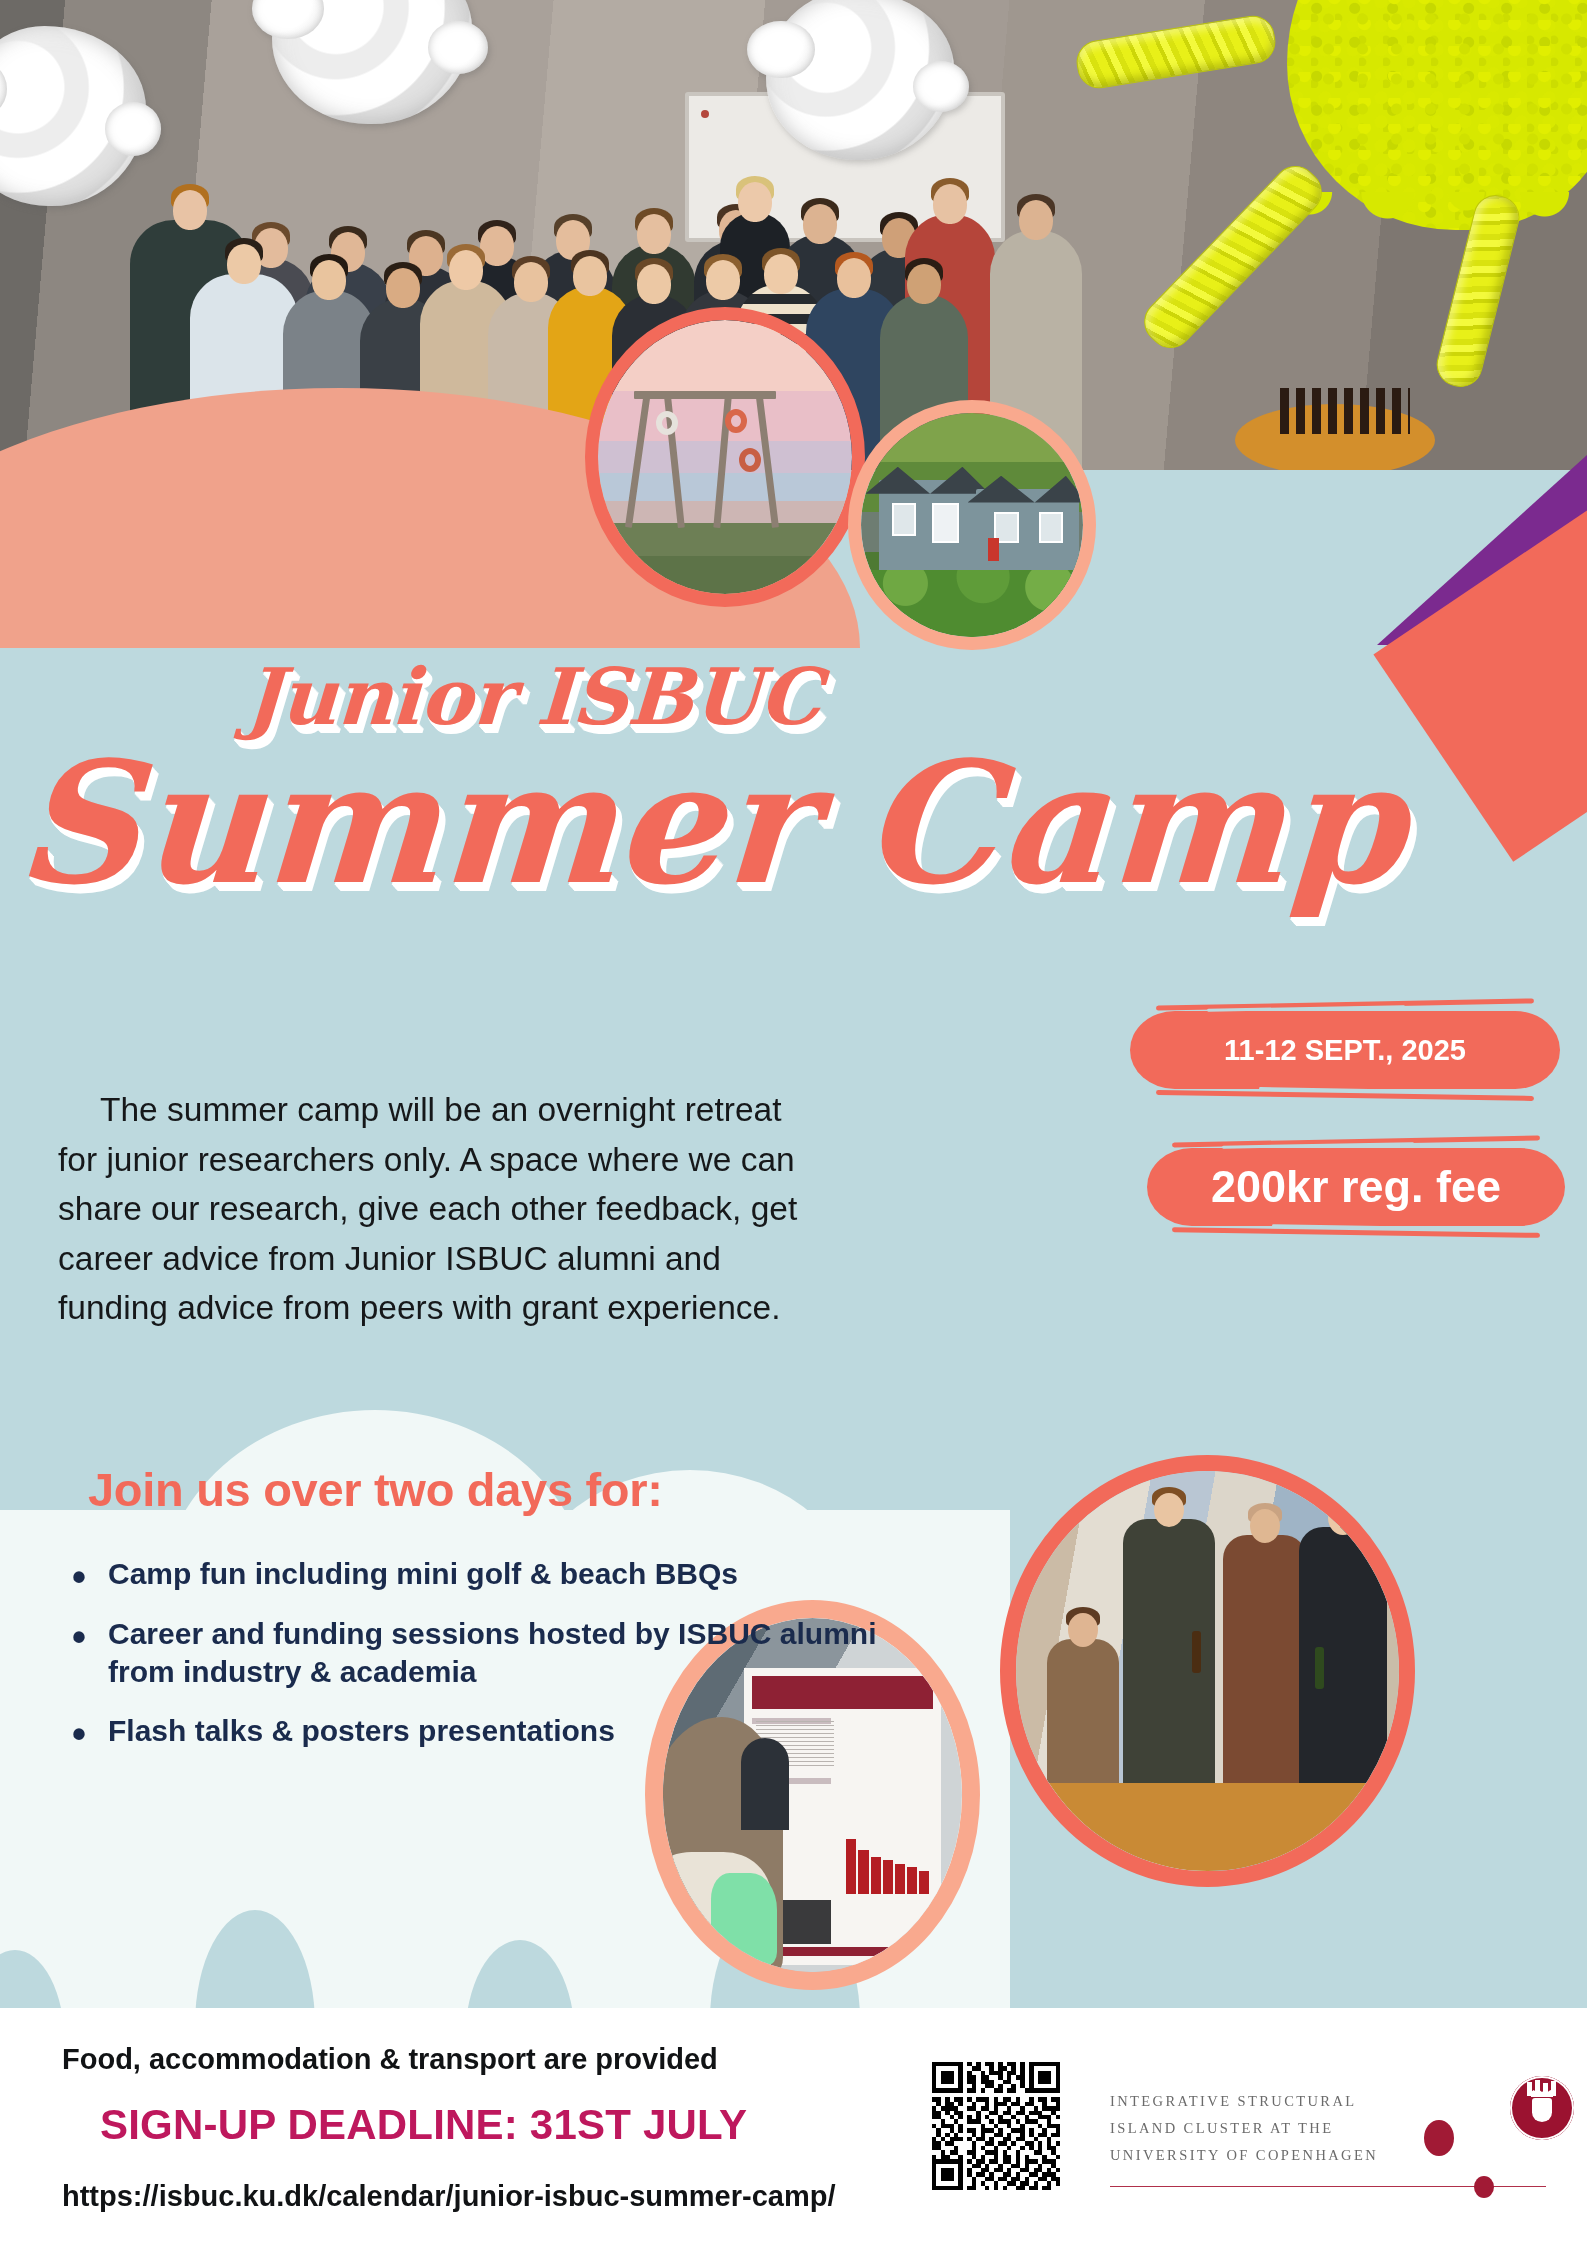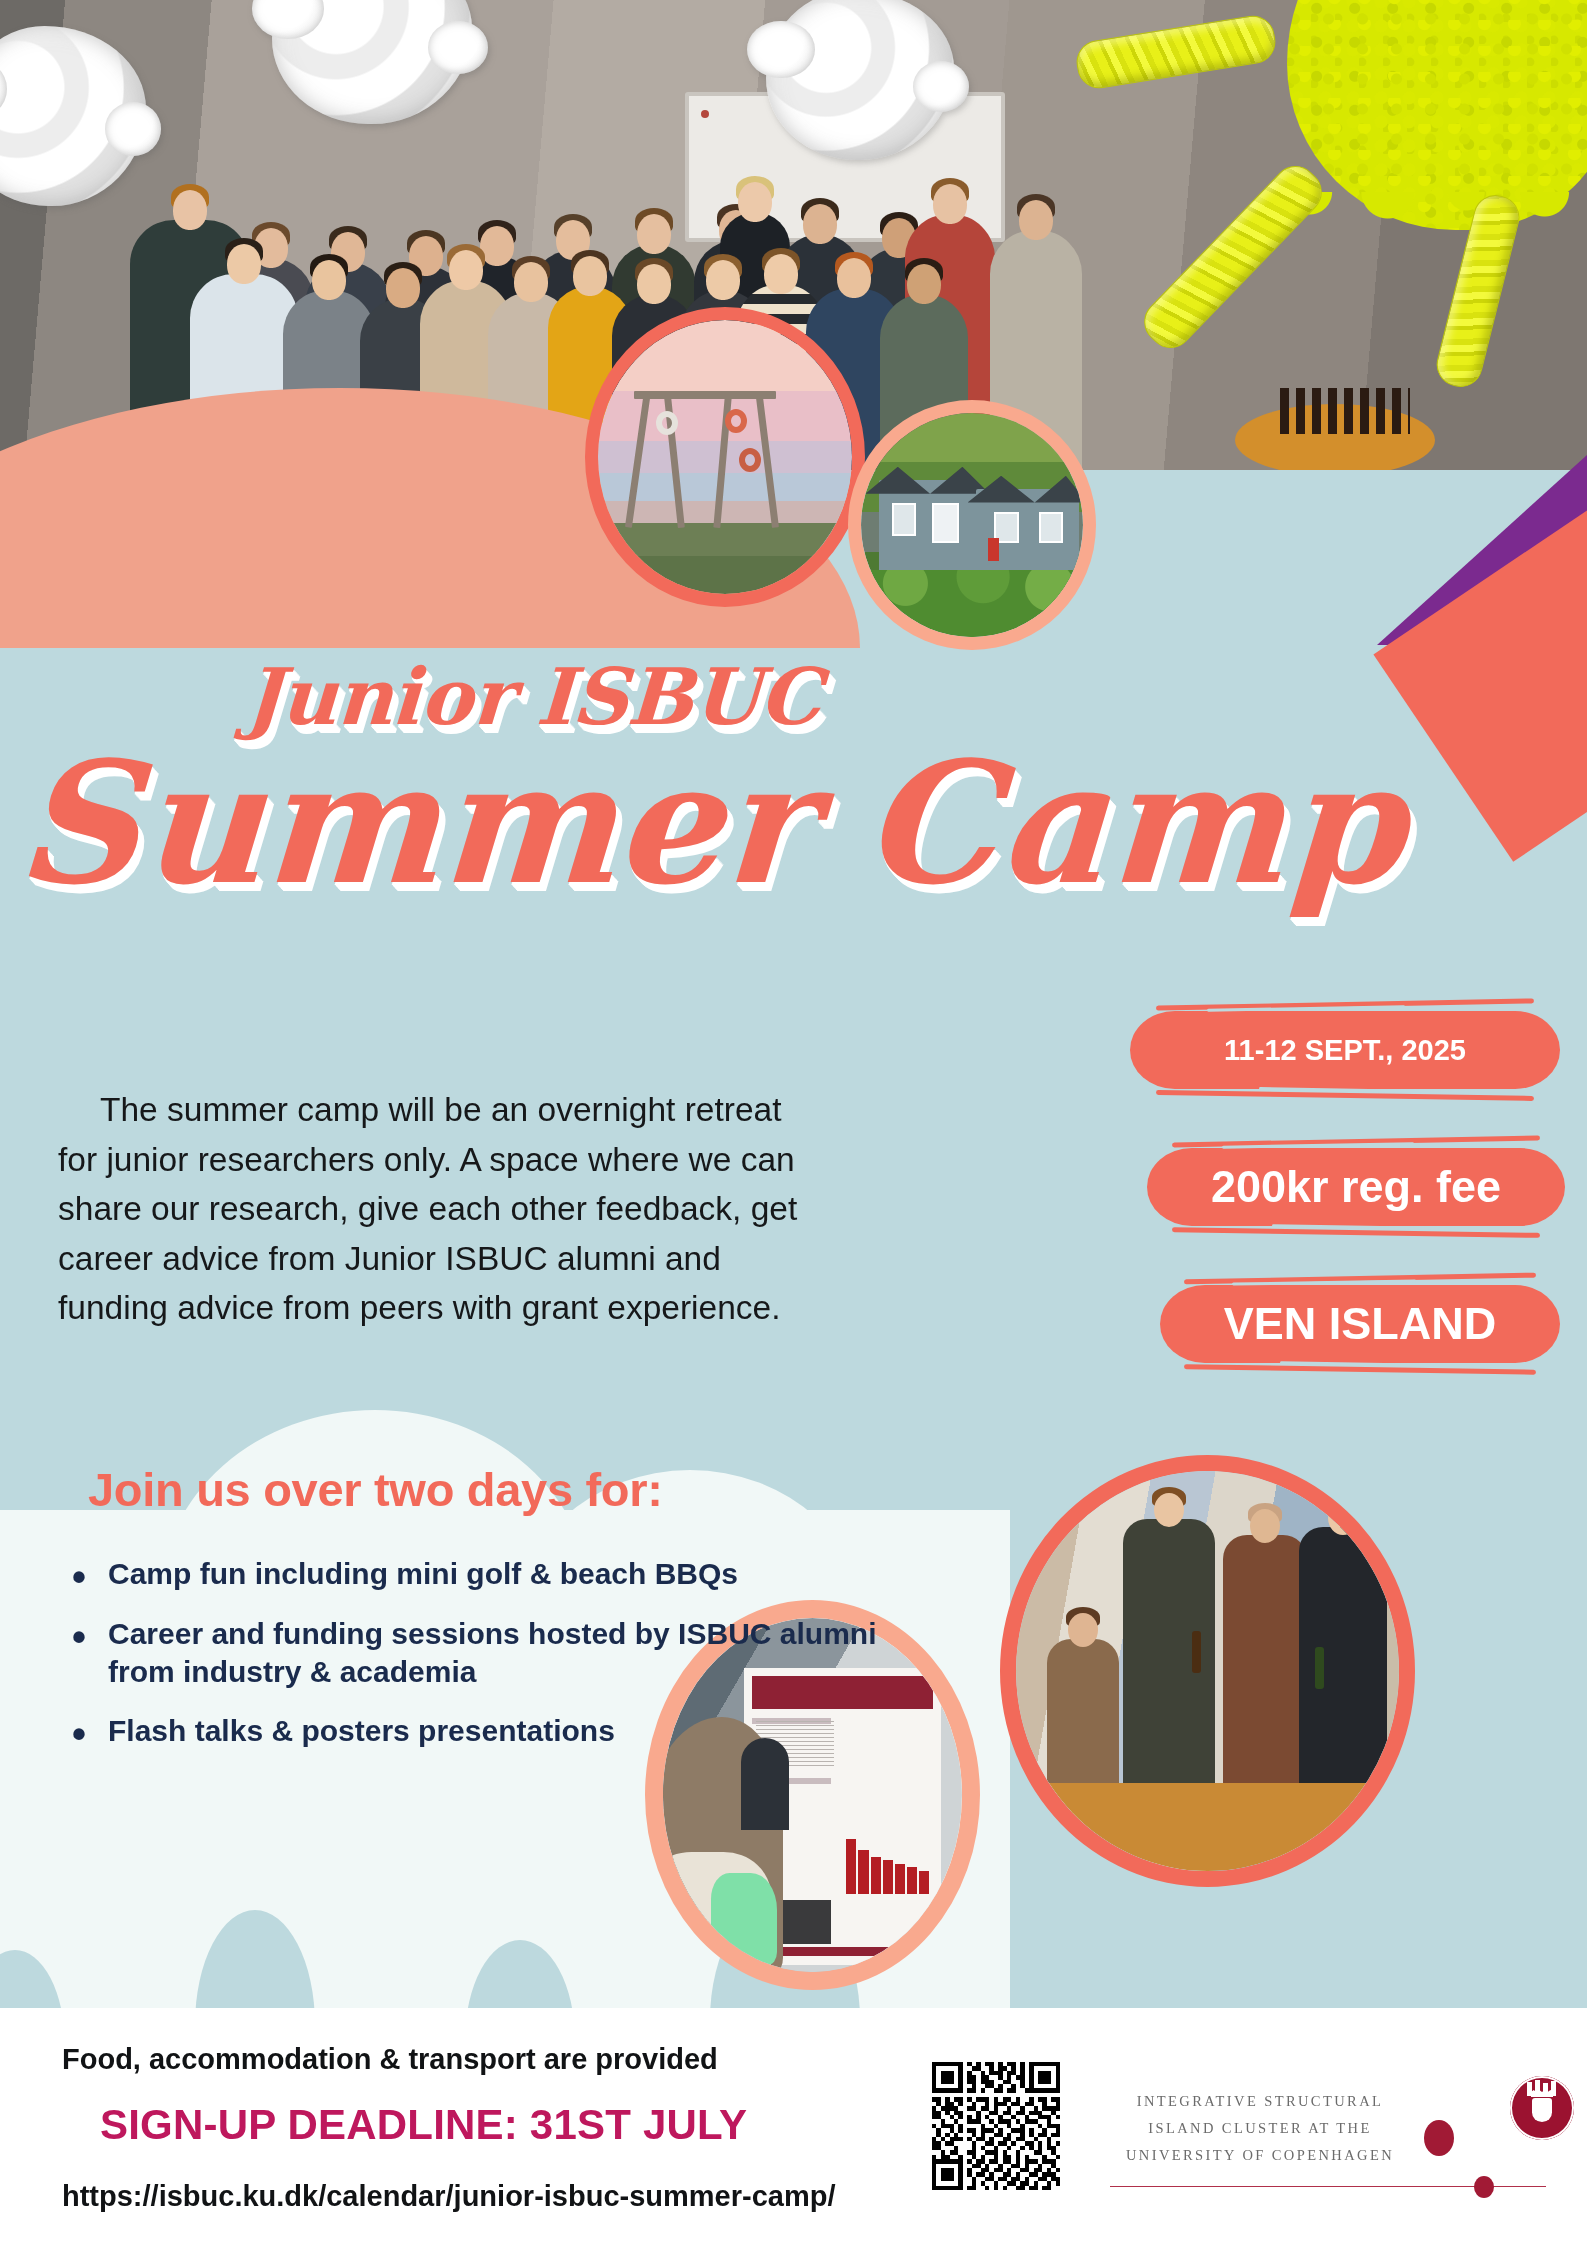--- a/index.html
+++ b/index.html
@@ -294,21 +294,20 @@
   }
   .qr {
     position: absolute; left: 932px; top: 2062px; width: 128px; height: 128px;
     z-index: 21;
   }
   .isbuc-logo {
     position: absolute; left: 1110px; top: 2078px; width: 440px; height: 140px; z-index: 21;
   }
   .isbuc-logo .txt {
     position: absolute; left: 0; top: 10px; width: 300px;
-    text-align: center;
     font-family: "Liberation Serif", serif;
     font-size: 14.5px; letter-spacing: 2.4px; color: #6b6b6b; line-height: 1.85;
   }
   .isbuc-logo .rule {
     position: absolute; left: 0; top: 108px; width: 436px; height: 1.4px; background: #b0304a;
   }
   .isbuc-logo .dot-big {
     position: absolute; left: 314px; top: 42px; width: 30px; height: 36px;
     border-radius: 50%; background: #a11a35;
   }
@@ -519,27 +518,20 @@
     <div class="streak-t"></div>
       <div class="streak-t2"></div>
     <span>11-12 SEPT., 2025</span>
     <div class="streak-b"></div>
       <div class="streak-b2"></div>
   </div>
   <div class="pill" id="pill-fee">
     <div class="streak-t"></div>
       <div class="streak-t2"></div>
     <span>200kr reg. fee</span>
-    <div class="streak-b"></div>
-      <div class="streak-b2"></div>
-  </div>
-  <div class="pill" id="pill-place">
-    <div class="streak-t"></div>
-      <div class="streak-t2"></div>
-    <span>VEN ISLAND</span>
     <div class="streak-b"></div>
       <div class="streak-b2"></div>
   </div>
 
   <div class="cloud">
     <span style="left:30px;top:180px;width:330px;height:300px;"></span>
     <span style="left:250px;top:80px;width:430px;height:380px;"></span>
     <span style="left:600px;top:140px;width:360px;height:330px;"></span>
     <span style="left:840px;top:210px;width:260px;height:260px;"></span>
     <div class="base"></div>

